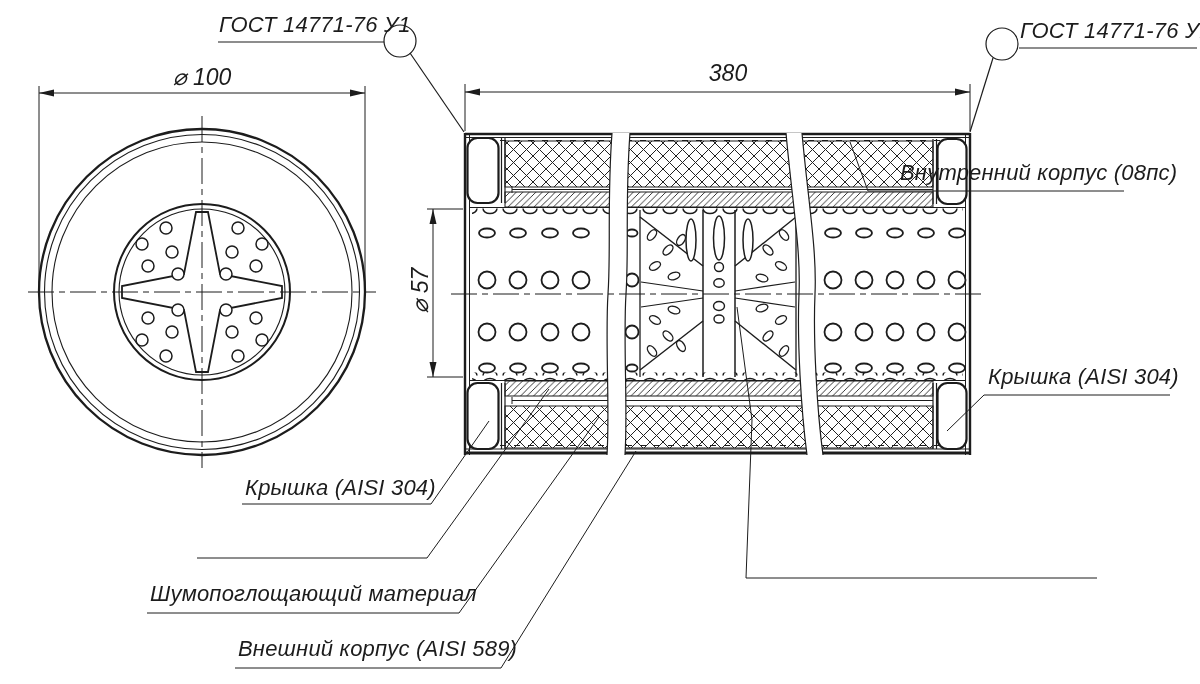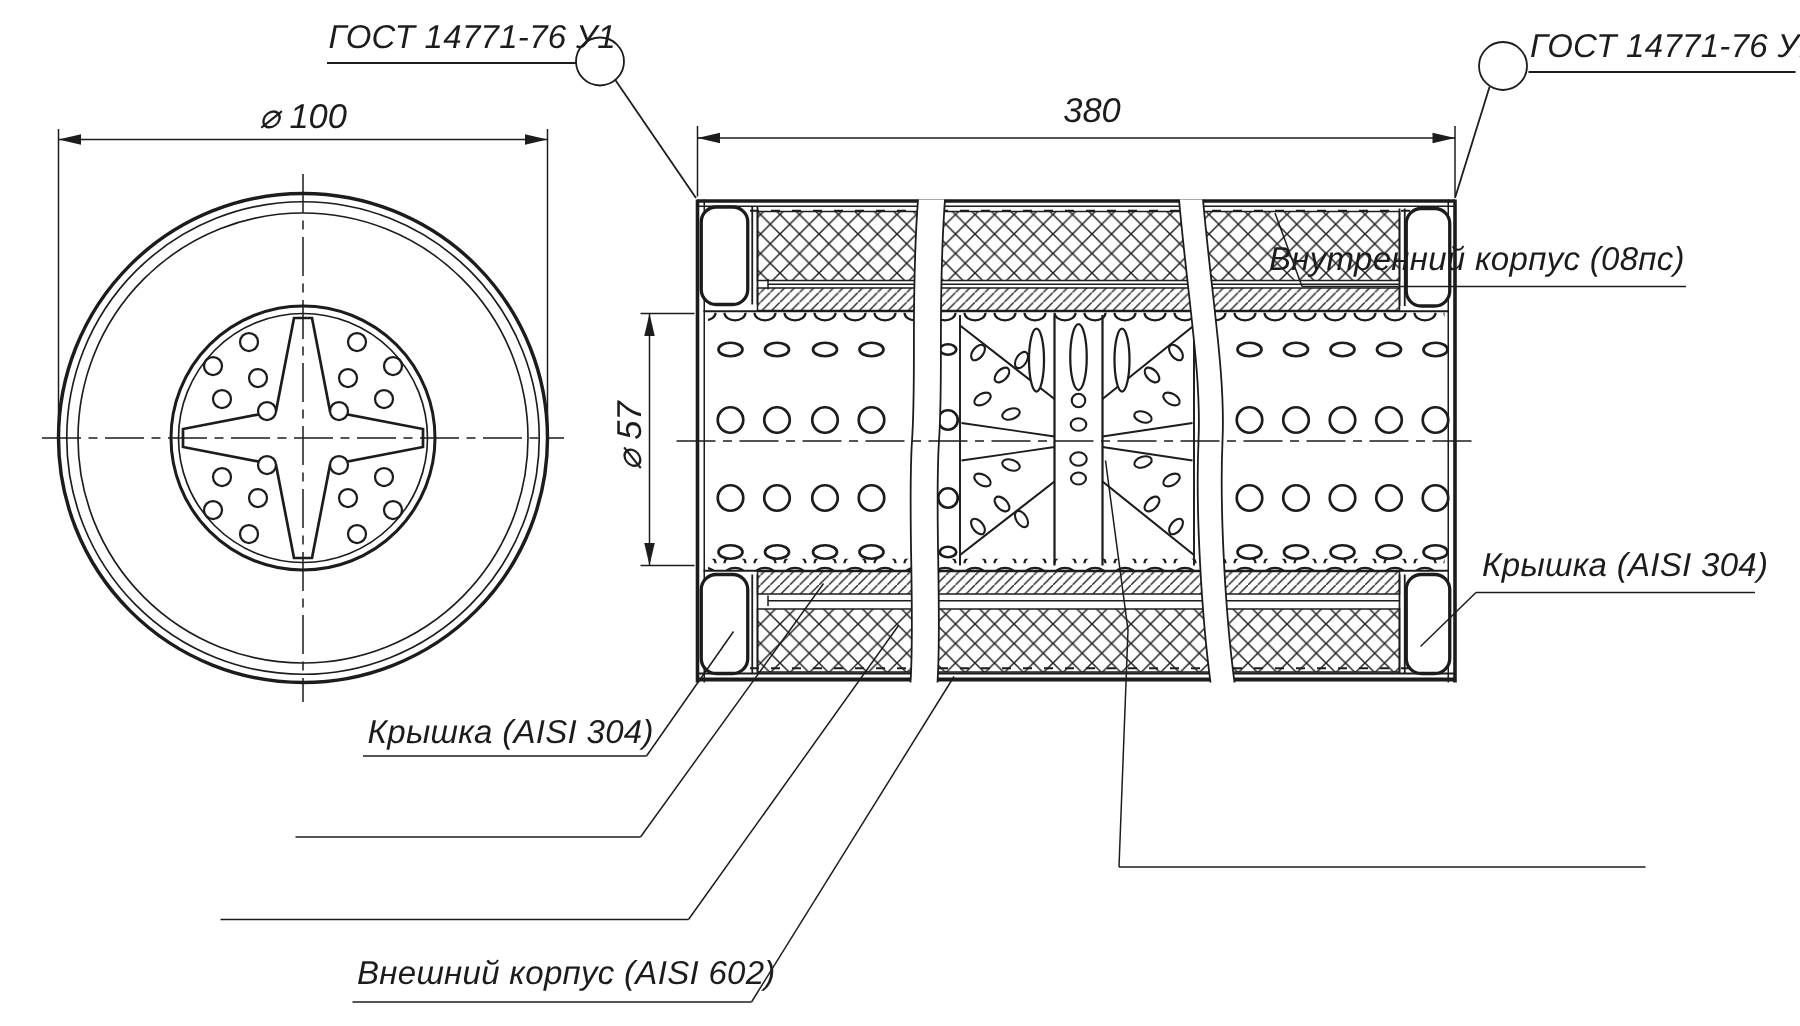--- a/index.html
+++ b/index.html
@@ -283,18 +283,19 @@
   </g>
 </svg>
 
 <div class="lbl" style="left:219px;top:14px;">ГОСТ 14771-76 У1</div>
 <div class="lbl" style="left:1020px;top:20px;">ГОСТ 14771-76 У1</div>
 
 <div class="dim ctr" style="left:700px;top:62px;margin-left:28px;">380</div>
 <div class="dim ctr" style="left:202px;top:66px;">⌀ 100</div>
 <div class="dim rot" style="left:370px;top:279px;">⌀ 57</div>
 
-<div class="lbl" style="left:846px;top:162px;">Внутренний корпус (08пс)</div>
+<div class="lbl" style="left:900px;top:162px;">Внутренний корпус (08пс)</div>
 <div class="lbl" style="left:988px;top:366px;">Крышка (AISI 304)</div>
 <div class="lbl" style="left:245px;top:477px;">Крышка (AISI 304)</div>
-<div class="lbl" style="left:238px;top:638px;">Внешний корпус (AISI 602)</div>
+<div class="lbl" style="left:150px;top:583px;">Шумопоглощающий материал</div>
+<div class="lbl" style="left:238px;top:638px;">Внешний корпус (AISI 589)</div>
 
 </div>
 
 </body></html>

